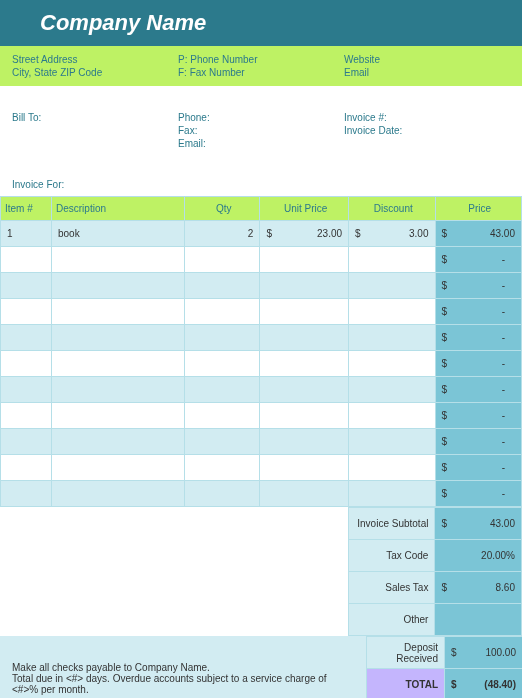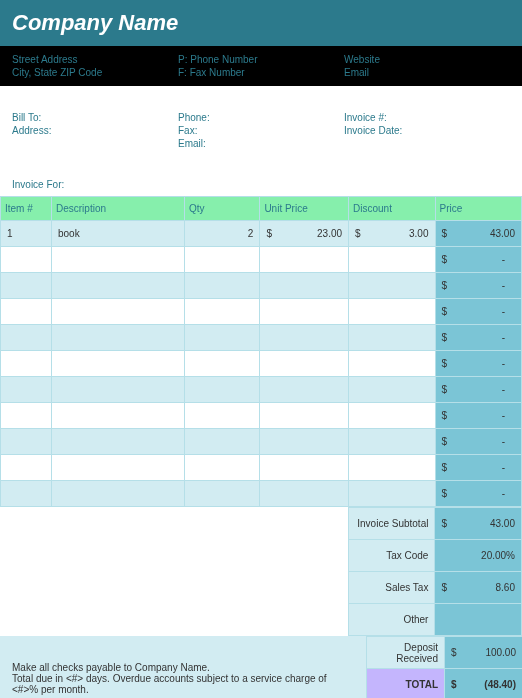--- a/index.html
+++ b/index.html
@@ -1,43 +1,43 @@
 <!DOCTYPE html>
 <html><head>
 <meta charset="utf-8">
 <style>
   * { box-sizing: border-box; margin: 0; padding: 0; }
   body { font-family: Arial, sans-serif; font-size: 11px; width: 522px; background: #fff; color: #333; }
   
   .header { background: #2c7a8c; color: #fff; padding: 10px 12px; }
-  .header h1 { font-size: 22px; font-weight: bold; font-style: italic; }
-  
-  .contact-band { background: #000000; display: flex; padding: 6px 12px; font-size: 10px; color: #2c7a8c; }
+  .header h1 { font-size: 22px; font-weight: bold; font-style: italic; margin-left: 28px; }
+  
+  .contact-band { background: #bef264; display: flex; padding: 6px 12px; font-size: 10px; color: #2c7a8c; }
   .contact-col { flex: 1; }
   .contact-col div { margin: 2px 0; }
   
   .billto-band { display: flex; padding: 24px 12px 12px; font-size: 10px; color: #2c7a8c; }
   .billto-col { flex: 1; }
   .billto-col div { margin: 2px 0; }
   
   .invoice-for { padding: 16px 12px 6px; font-size: 10px; color: #2c7a8c; }
   
   .table { width: 100%; border-collapse: collapse; table-layout: fixed; }
-  .table th { color: #2c7a8c; font-weight: normal; font-size: 10px; padding: 6px 4px; border: 1px solid #b5dfe8; background: #86efac; }
+  .table th { color: #2c7a8c; font-weight: normal; font-size: 10px; padding: 6px 4px; border: 1px solid #b5dfe8; background: #bef264; }
   .table td { border: 1px solid #b5dfe8; padding: 4px 6px; height: 26px; font-size: 10px; }
   
   .col-item { width: 46px; }
   .col-desc { width: 120px; }
   .col-qty { width: 68px; }
   .col-unit { width: 80px; }
   .col-disc { width: 78px; }
   .col-price { width: 78px; }
   
   th.col-item, th.col-desc { text-align: left; }
-  th.col-qty, th.col-unit, th.col-disc, th.col-price { text-align: left; padding-right: 1px; margin-left: 28px; }
+  th.col-qty, th.col-unit, th.col-disc, th.col-price { text-align: center; padding-right: 1px; margin-left: 28px; }
   
   .row-even td { background: #d2ecf2; }
   .row-odd td { background: #fff; }
   .row-even td.price-col, .row-odd td.price-col { background: #7bc5d6; }
   
   td.qty-col { text-align: right; }
   td.unit-col, td.disc-col, td.price-col { position: relative; }
   .dollar { position: absolute; left: 6px; }
   .amt { display: block; text-align: right; }
   .dash { display: block; text-align: right; padding-right: 10px; }
@@ -73,21 +73,20 @@
   </div>
   <div class="contact-col">
     <div>Website</div>
     <div>Email</div>
   </div>
 </div>
 
 <div class="billto-band">
   <div class="billto-col">
     <div>Bill To:</div>
-    <div>Address:</div>
   </div>
   <div class="billto-col">
     <div>Phone:</div>
     <div>Fax:</div>
     <div>Email:</div>
   </div>
   <div class="billto-col">
     <div>Invoice #:</div>
     <div>Invoice Date:</div>
   </div>

